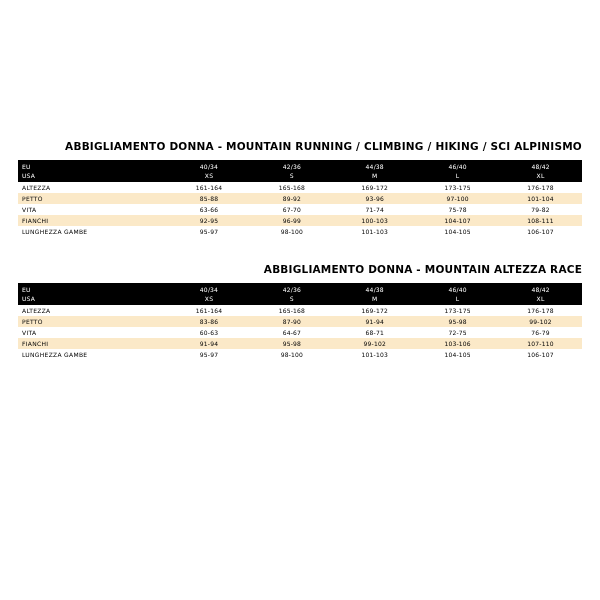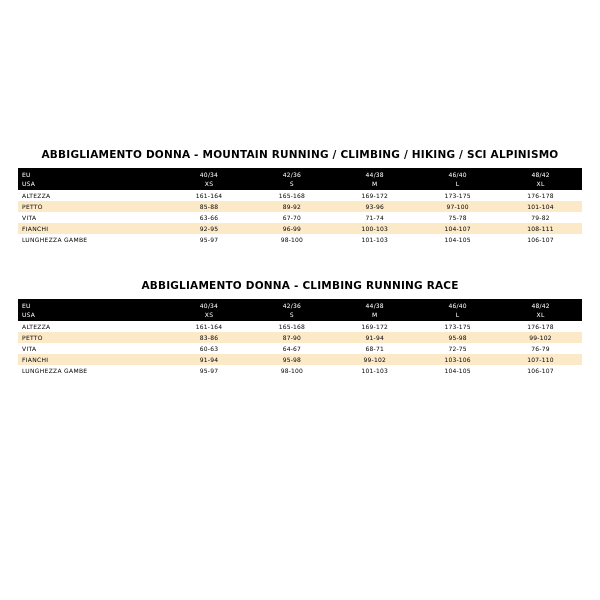--- a/index.html
+++ b/index.html
@@ -21,23 +21,23 @@
     box-sizing: border-box;
     padding: 0 18px;
   }
   .spacer-top {
     height: 140px;
   }
   .table-title {
     font-size: 10.5px;
     font-weight: bold;
     letter-spacing: 0.2px;
-    text-align: center;
+    text-align: right;
     color: #000;
-    margin: 8px 0 8px 0;
+    margin: 0 0 8px 0;
     white-space: nowrap;
   }
   .size-table {
     width: 100%;
     border-collapse: collapse;
     table-layout: fixed;
     font-size: 6px;
     letter-spacing: 0.2px;
   }
   .size-table td, .size-table th {
@@ -159,21 +159,21 @@
         <td class="val">98-100</td>
         <td class="val">101-103</td>
         <td class="val">104-105</td>
         <td class="val">106-107</td>
       </tr>
     </tbody>
   </table>
 
   <div class="gap"></div>
 
-  <div class="table-title">ABBIGLIAMENTO DONNA - CLIMBING RUNNING RACE</div>
+  <div class="table-title">ABBIGLIAMENTO DONNA - MOUNTAIN ALTEZZA RACE</div>
 
   <table class="size-table">
     <tbody>
       <tr class="hdr-row first">
         <td class="label" style="width:26%">EU</td>
         <td class="val" style="width:14.8%">40/34</td>
         <td class="val" style="width:14.8%">42/36</td>
         <td class="val" style="width:14.8%">44/38</td>
         <td class="val" style="width:14.8%">46/40</td>
         <td class="val" style="width:14.8%">48/42</td>

